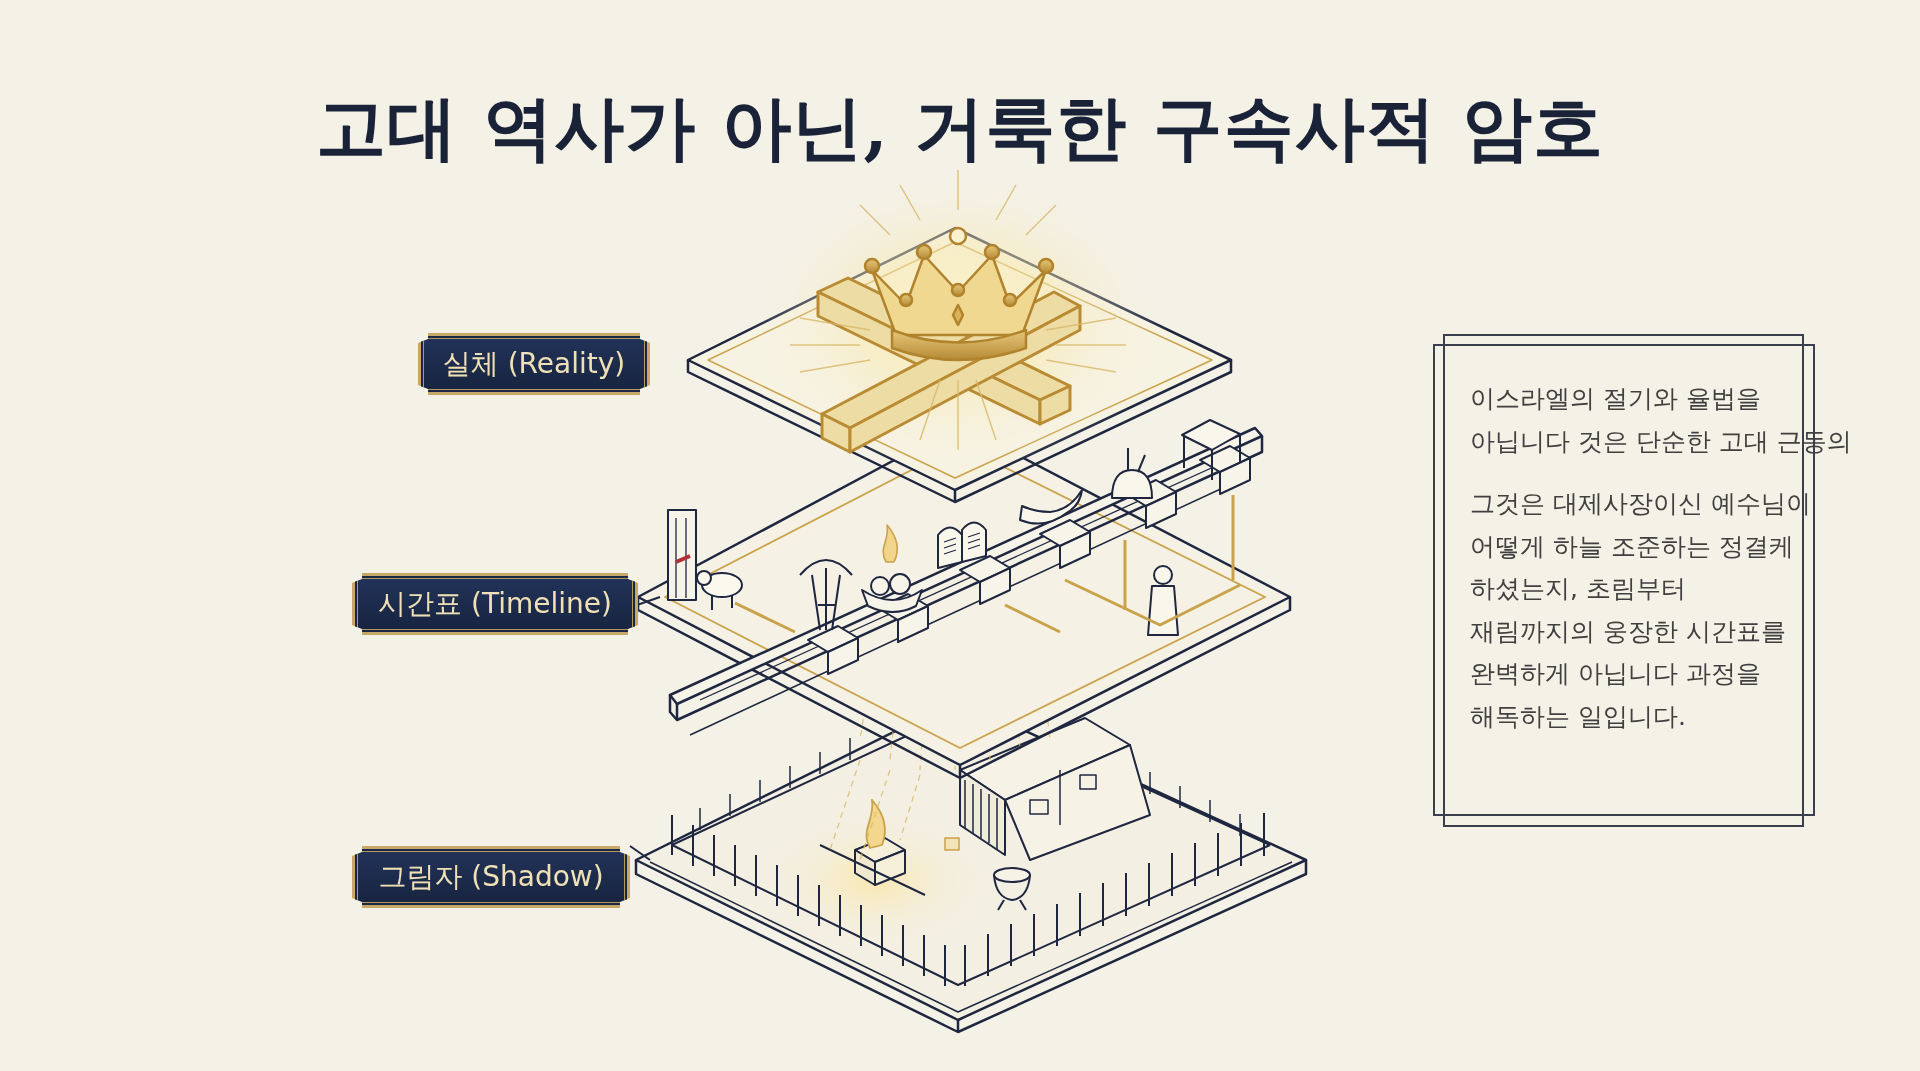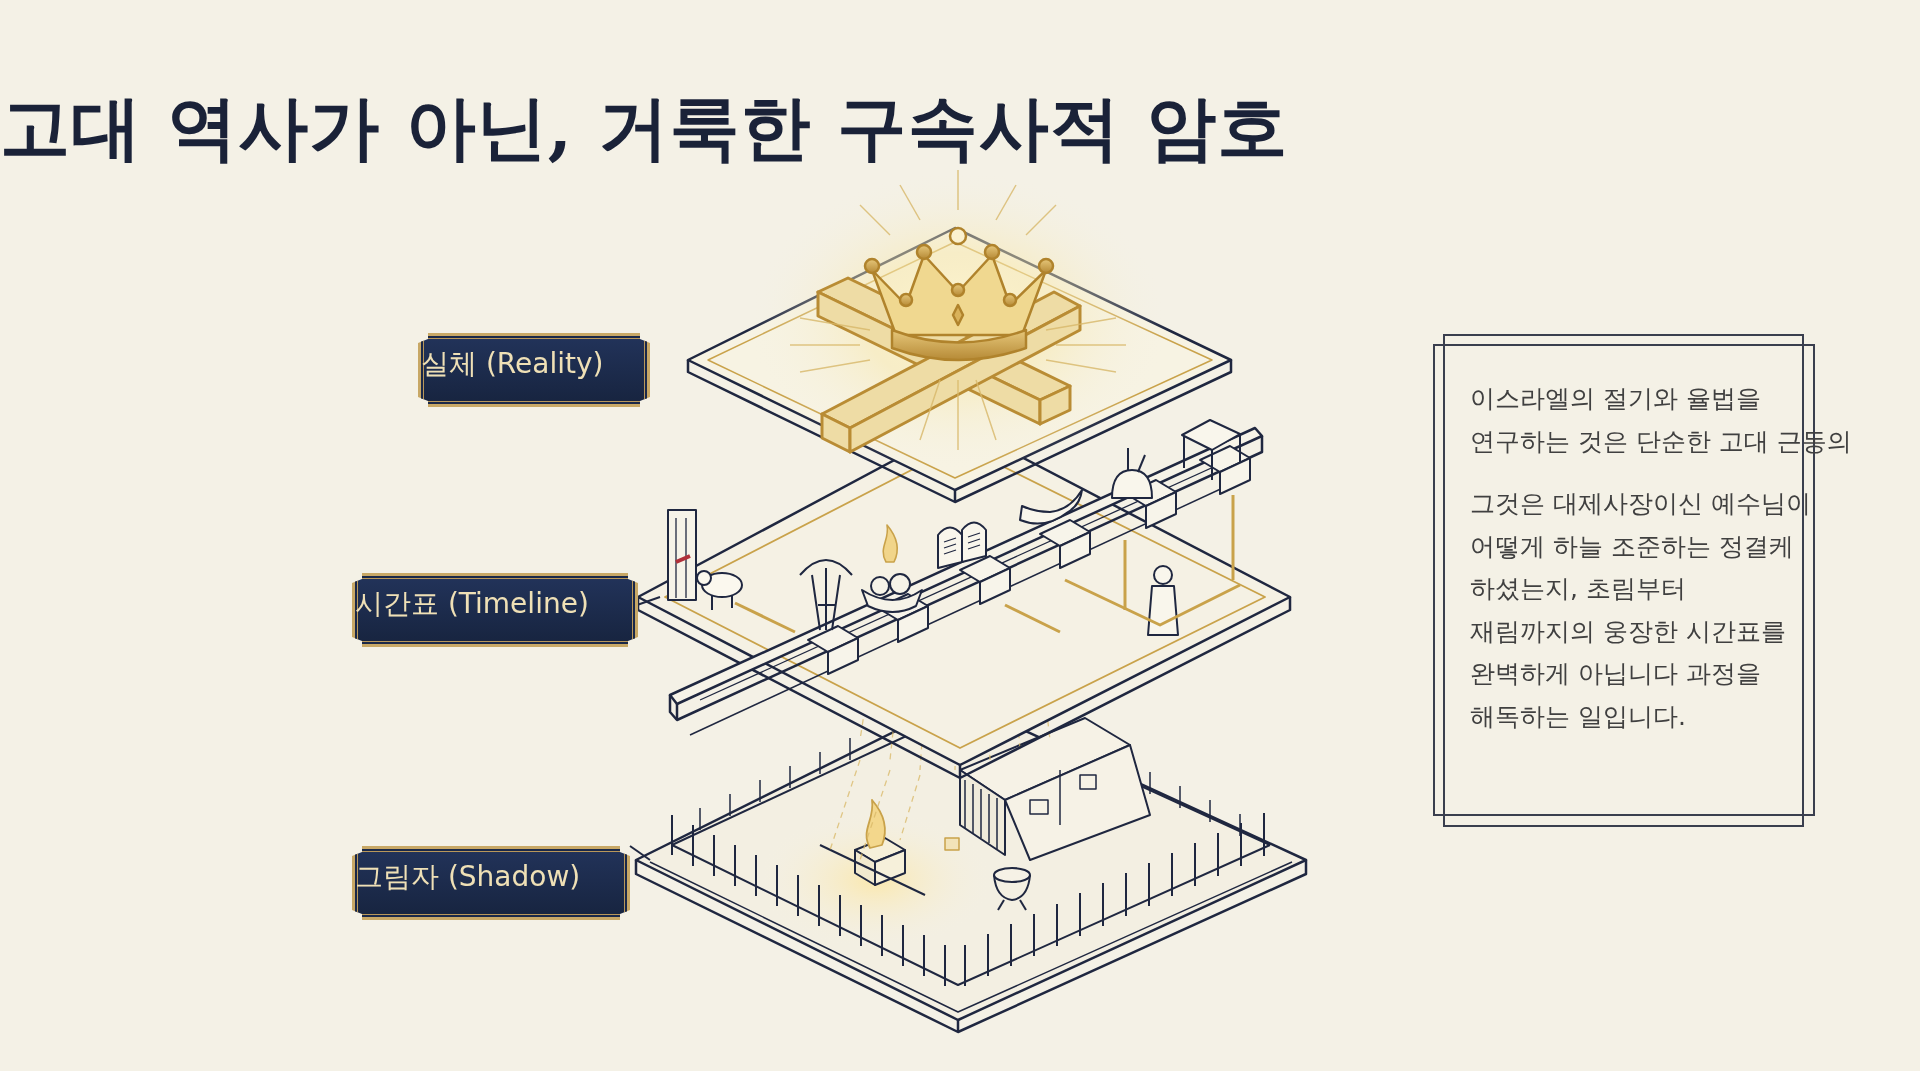--- a/index.html
+++ b/index.html
@@ -2,31 +2,31 @@
 <html><head>
 <meta charset="utf-8">
 <style>
   html, body { margin: 0; padding: 0; }
   body {
     width: 1920px; height: 1071px; overflow: hidden; position: relative;
     background: #f4f1e6;
     font-family: "DejaVu Sans", "Liberation Sans", sans-serif;
   }
   .title {
-    position: absolute; left: 0; top: 78px; width: 1920px; text-align: left;
+    position: absolute; left: 0; top: 78px; width: 1920px; text-align: center;
     font-family: "DejaVu Serif", "Liberation Serif", serif;
     font-weight: bold; font-size: 70px; letter-spacing: 1px;
     color: #1a2238; line-height: 100px;
   }
   .illus { position: absolute; left: 0; top: 0; width: 1920px; height: 1071px; }
   .badge {
-    position: absolute; height: 74px; box-sizing: border-box;
+    position: absolute; height: 62px; box-sizing: border-box;
     background: linear-gradient(#22335a, #17243f);
     border: 3px solid #c8a866;
-    color: #efe0b6; font-size: 28px; line-height: 56px; 
+    color: #efe0b6; font-size: 28px; line-height: 56px; text-align: center;
     clip-path: polygon(10px 0, calc(100% - 10px) 0, calc(100% - 10px) 6px, 100% 10px, 100% calc(100% - 10px), calc(100% - 10px) calc(100% - 6px), calc(100% - 10px) 100%, 10px 100%, 10px calc(100% - 6px), 0 calc(100% - 10px), 0 10px, 10px 6px);
     box-shadow: inset 0 0 0 2px #1a2848, inset 0 0 0 3px #b8975a;
     white-space: nowrap;
   }
   .frame { position: absolute; border: 2px solid #3a3f4e; box-sizing: border-box; }
   .panel-text {
     position: absolute; left: 1470px; top: 378px; width: 330px;
     font-size: 25px; line-height: 42.5px; color: #404040;
   }
   .panel-text p { margin: 0 0 20px 0; }
@@ -301,21 +301,21 @@
 <div class="badge" style="left:352px; top:846px; width:278px;">
   <span>그림자 (Shadow)</span>
 </div>
 
 <div class="frame" style="left:1443px; top:334px; width:361px; height:493px;"></div>
 <div class="frame" style="left:1433px; top:344px; width:382px; height:472px;"></div>
 
 <div class="panel-text">
   <p>
     <span>이스라엘의 절기와 율법을</span>
-    <span>연구하는 것은 단순한 고대 근동의</span>
+    <span>아닙니다 것은 단순한 고대 근동의</span>
   </p>
   <p>
     <span>그것은 대제사장이신 예수님이</span>
     <span>어떻게 하늘 조준하는 정결케</span>
     <span>하셨는지, 초림부터</span>
     <span>재림까지의 웅장한 시간표를</span>
     <span>완벽하게 아닙니다 과정을</span>
     <span>해독하는 일입니다.</span>
   </p>
 </div>

